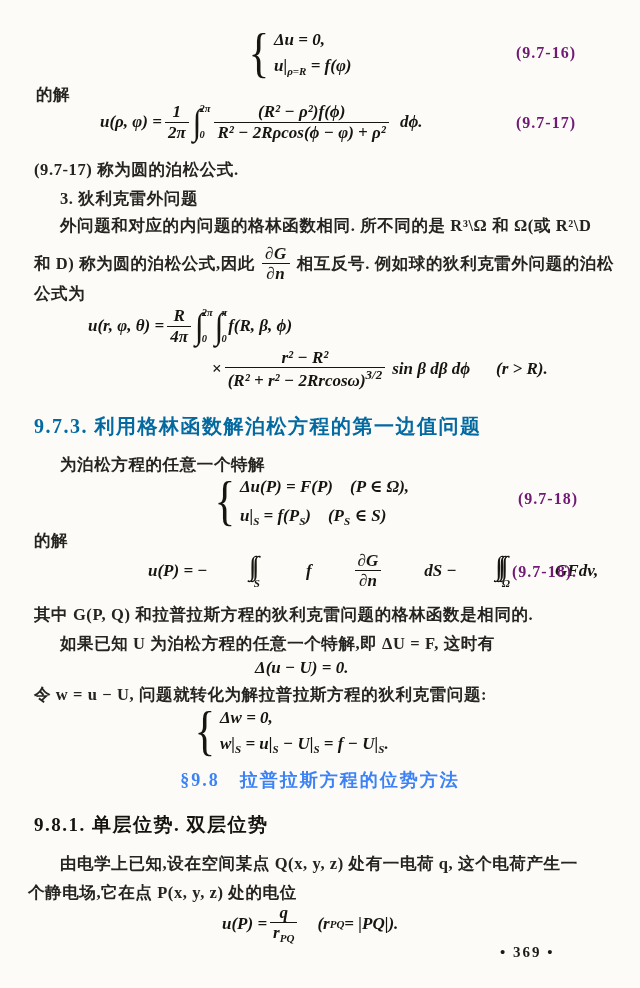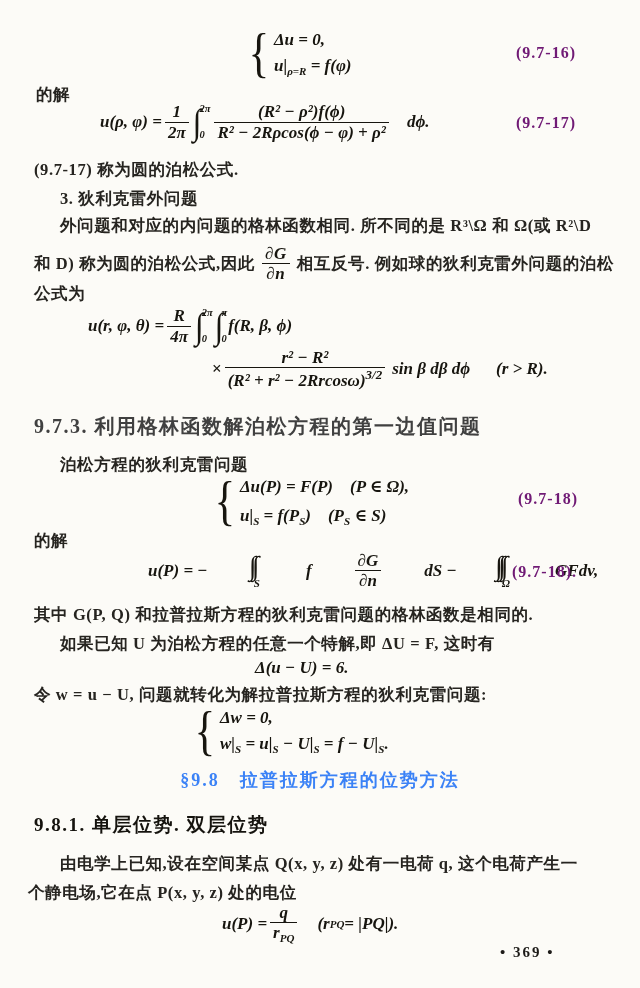--- a/index.html
+++ b/index.html
@@ -23,21 +23,21 @@
   .int-glyph{font-size:32px;line-height:1;transform:scaleY(1.12);}
   .lims{display:inline-flex;flex-direction:column;justify-content:space-between;height:40px;font-size:10.5px;font-style:italic;margin-left:-2px;line-height:1;}
   .lims .lt{align-self:flex-start;margin-top:2px;}
   .lims .lb{align-self:flex-start;margin-bottom:2px;}
   .mint{display:inline-block;text-align:center;vertical-align:middle;margin:0 4px;font-style:normal;line-height:1;}
   .mint .glyphs{font-size:27px;letter-spacing:-0.38em;padding-right:0.38em;display:block;}
   .mint .msub{display:block;font-size:11px;font-style:italic;margin-top:-2px;}
   sub{font-size:11px;vertical-align:-0.35em;}
   sup{font-size:11px;vertical-align:0.55em;}
   .den sup{font-size:13px;}
-  .h-mid{font-size:20px;font-weight:bold;letter-spacing:1.5px;color:#404040;}
+  .h-mid{font-size:20px;font-weight:bold;letter-spacing:1.5px;color:#0369a1;}
   .h-big{font-size:18px;font-weight:bold;letter-spacing:2px;color:#3b82f6;}
   .h-sub{font-size:19px;font-weight:bold;letter-spacing:1.5px;color:#15130e;}
   .pagenum{font-size:15px;font-weight:bold;letter-spacing:2px;}
   .center-row{left:0;width:640px;text-align:center;}
 </style>
 </head>
 <body>
 
 <div class="page">
 
@@ -64,21 +64,21 @@
         <span class="int-glyph">∫</span>
         <span class="lims">
           <span class="lt">2π</span>
           <span class="lb">0</span>
         </span>
       </span>
     <span class="frac">
         <span class="num">(R² − ρ²)f(ϕ)</span>
         <span class="den">R² − 2Rρcos(ϕ − φ) + ρ²</span>
       </span>
-    <span style="margin-left:15px">dϕ.</span>
+    <span style="margin-left:8px">dϕ.</span>
   </div>
   <div class="abs eqlabel" style="top:114px;left:516px">(9.7-17)</div>
 
   <div class="abs cn" style="top:159px;left:34px">(9.7-17) 称为圆的泊松公式.</div>
 
   <div class="abs cn" style="top:188px;left:60px">3. 狄利克雷外问题</div>
 
   <div class="abs cn" style="top:215px;left:60px">外问题和对应的内问题的格林函数相同. 所不同的是 R³\Ω 和 Ω(或 R²\D</div>
   <div class="abs cn" style="top:244px;left:34px;display:flex;align-items:center;gap:4px;">
     <span>和 D) 称为圆的泊松公式,因此</span>
@@ -117,21 +117,21 @@
     <span class="frac">
         <span class="num">r² − R²</span>
         <span class="den"><span>(R² + r² − 2Rrcosω)</span><sup>3/2</sup></span>
       </span>
     <span style="margin-left:4px">sin β dβ dϕ</span>
     <span style="margin-left:26px">(r &gt; R).</span>
   </div>
 
   <div class="abs h-mid" style="top:413px;left:34px">9.7.3. 利用格林函数解泊松方程的第一边值问题</div>
 
-  <div class="abs cn" style="top:454px;left:60px">泊松方程的狄利克雷问题</div>
+  <div class="abs cn" style="top:454px;left:60px">为泊松方程的任意一个特解</div>
 
   <div class="abs" style="top:474px;left:212px">
     <div class="sys">
       <span class="brace math">{</span>
       <div class="syslines math">
         <div><span>Δu(P) = F(P)　(P ∈ Ω),</span></div>
         <div><span>u|</span><sub>S</sub><span> = f(P</span><sub>S</sub><span>)　(P</span><sub>S</sub><span> ∈ S)</span></div>
       </div>
     </div>
   </div>
@@ -154,21 +154,21 @@
     <span class="mint">
         <span class="glyphs">∫∫∫</span>
         <span class="msub">Ω</span>
       </span>
     <span>GFdv,</span>
   </div>
   <div class="abs eqlabel" style="top:563px;left:512px">(9.7-18).</div>
 
   <div class="abs cn" style="top:604px;left:34px">其中 G(P, Q) 和拉普拉斯方程的狄利克雷问题的格林函数是相同的.</div>
   <div class="abs cn" style="top:633px;left:60px">如果已知 U 为泊松方程的任意一个特解,即 ΔU = F, 这时有</div>
-  <div class="abs math" style="top:658px;left:255px">Δ(u − U) = 6.</div>
+  <div class="abs math" style="top:658px;left:255px">Δ(u − U) = 0.</div>
   <div class="abs cn" style="top:684px;left:34px">令 w = u − U, 问题就转化为解拉普拉斯方程的狄利克雷问题:</div>
 
   <div class="abs" style="top:704px;left:192px">
     <div class="sys">
       <span class="brace math">{</span>
       <div class="syslines math">
         <div><span>Δw = 0,</span></div>
         <div><span>w|</span><sub>S</sub><span> = u|</span><sub>S</sub><span> − U|</span><sub>S</sub><span> = f − U|</span><sub>S</sub><span>.</span></div>
       </div>
     </div>

